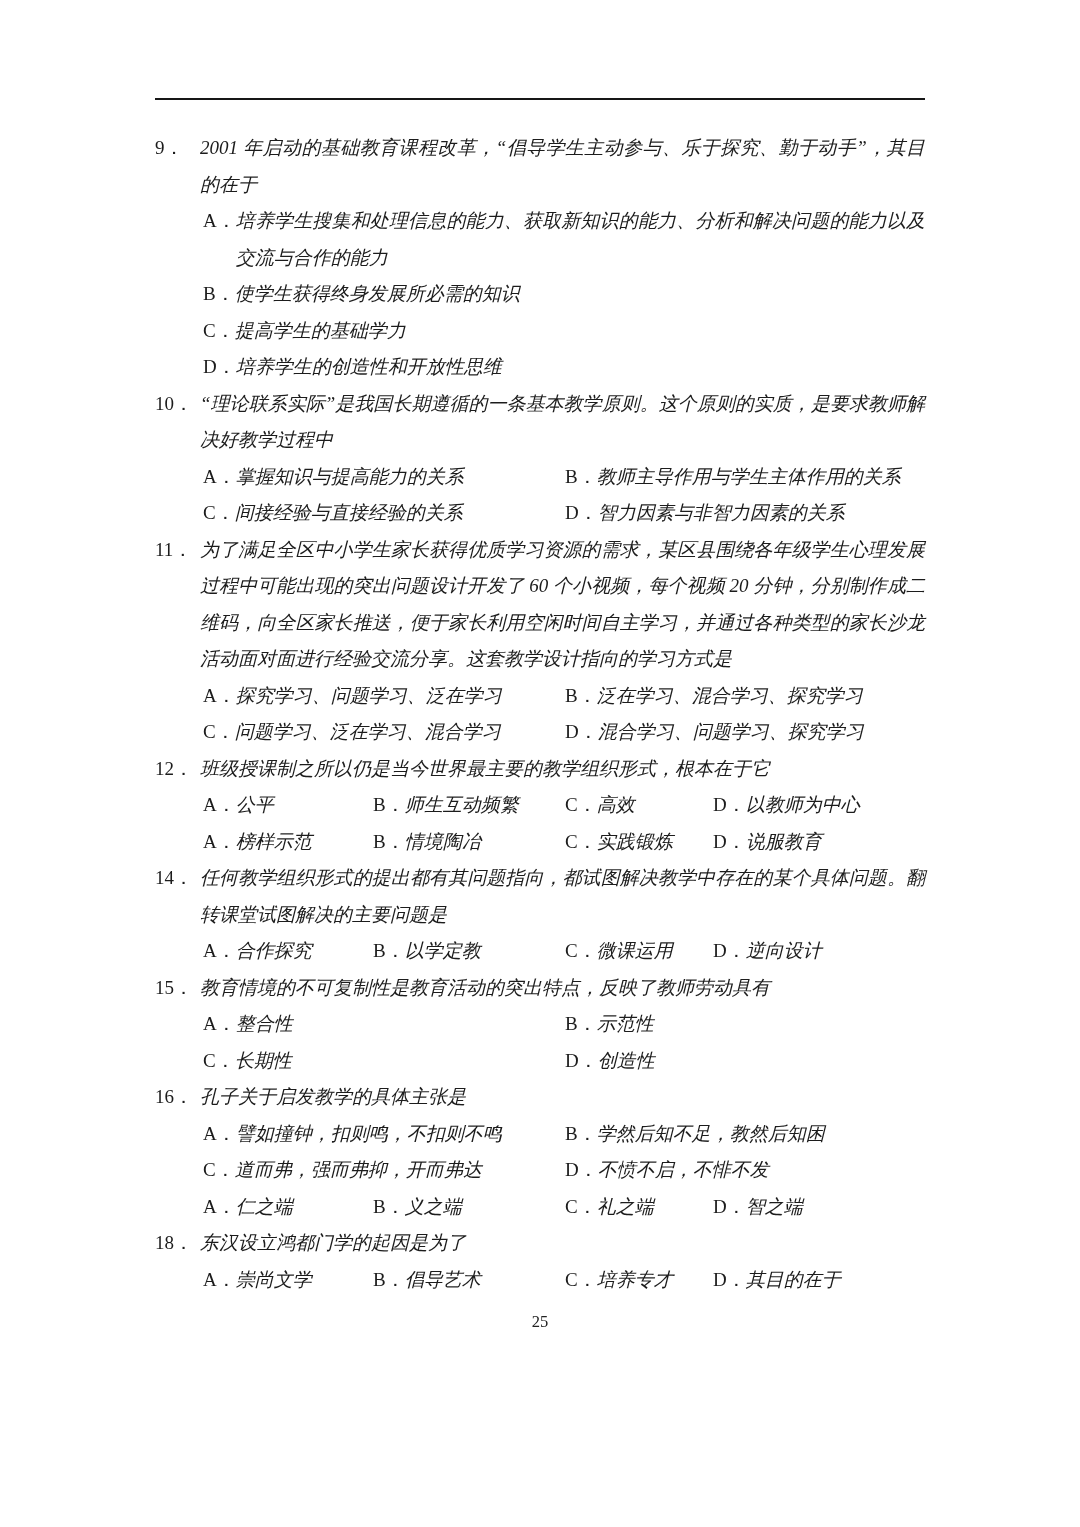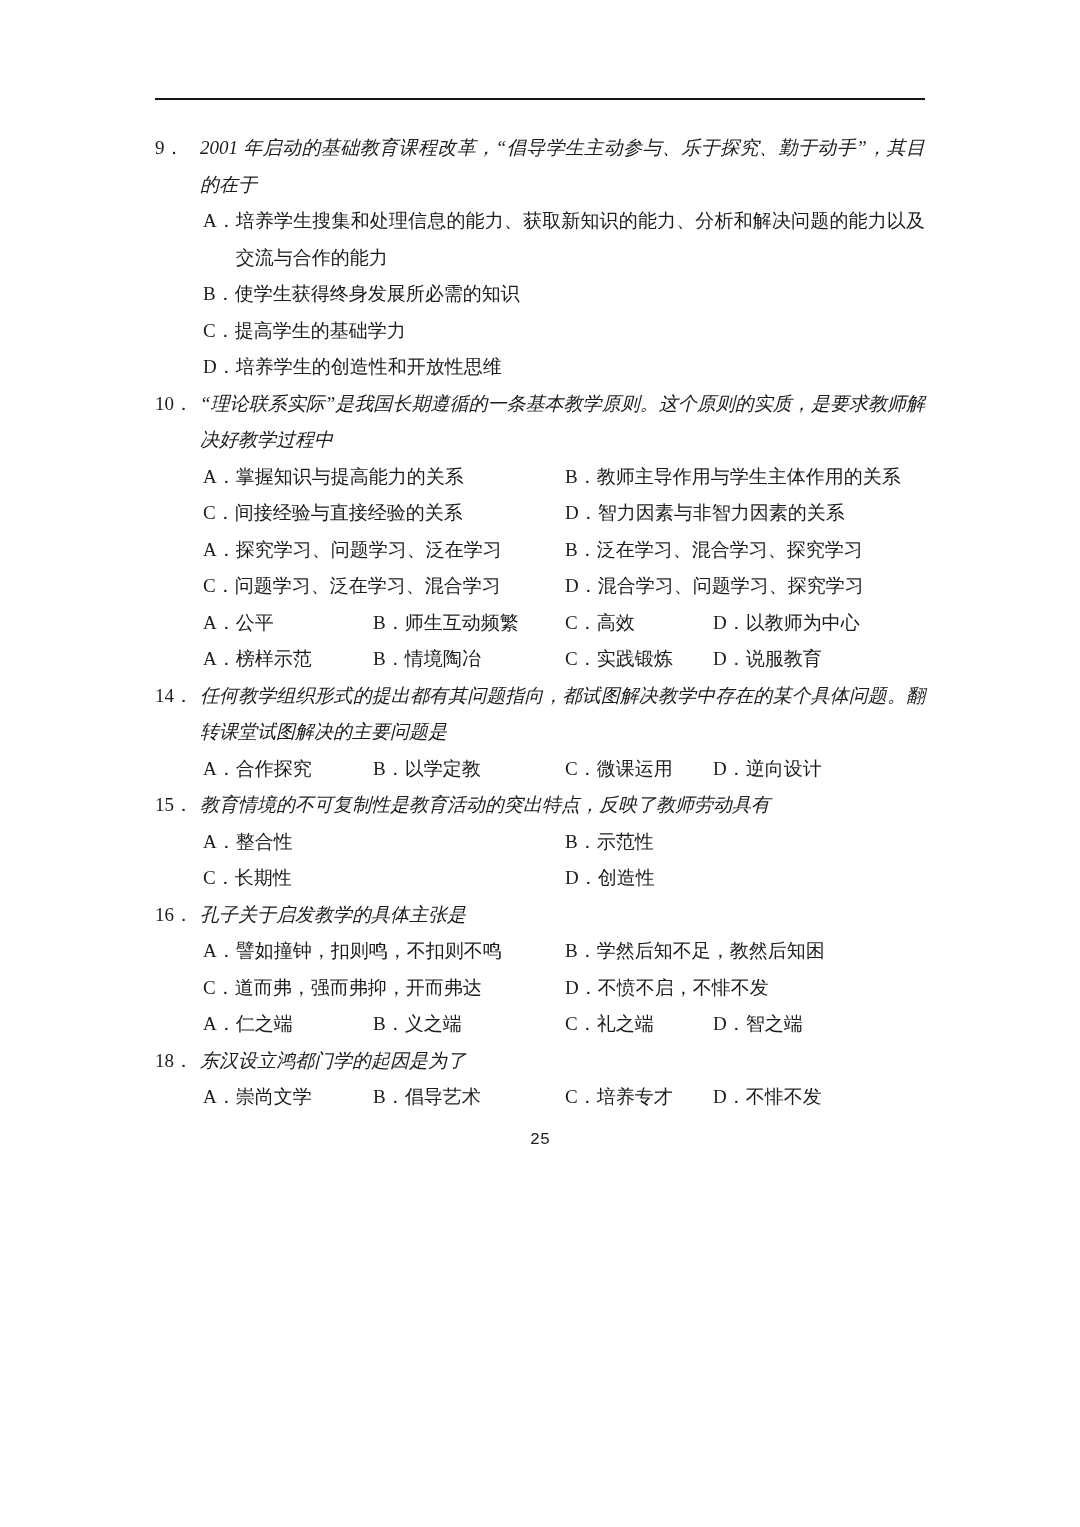--- a/index.html
+++ b/index.html
@@ -40,28 +40,27 @@
   .options.cols-2 {
     display: grid;
     grid-template-columns: 362px 1fr;
   }
   .options.cols-4 {
     display: grid;
     grid-template-columns: 170px 192px 148px 1fr;
   }
   .option { display: flex; align-items: flex-start; }
   .opt-label { white-space: nowrap; }
-  .opt-text { flex: 1; text-align: justify; }
+  .opt-text { flex: 1; text-align: justify; font-style: italic; }
   .page-number {
     margin-top: 13px;
     text-align: center;
     font-size: 16.5px;
     line-height: 22px;
     color: #222;
-    font-family: Liberation Mono, monospace;
   }
 </style>
 </head>
 <body>
 
 <div class="page">
   <div class="top-rule"></div>
   <div class="question-list">
       <section class="question">
         <div class="q-head">
@@ -105,40 +104,48 @@
             <span class="opt-label">C．</span>
             <span class="opt-text">间接经验与直接经验的关系</span>
           </div>
           <div class="option">
             <span class="opt-label">D．</span>
             <span class="opt-text">智力因素与非智力因素的关系</span>
           </div>
         </div>
       </section>
       <section class="question">
+        <div class="q-head">
+          <span class="q-number">11．</span>
+          <div class="q-text">为了满足全区中小学生家长获得优质学习资源的需求，某区县围绕各年级学生心理发展过程中可能出现的突出问题设计开发了 60 个小视频，每个视频 20 分钟，分别制作成二维码，向全区家长推送，便于家长利用空闲时间自主学习，并通过各种类型的家长沙龙活动面对面进行经验交流分享。这套教学设计指向的学习方式是</div>
+        </div>
         <div class="options cols-2">
           <div class="option">
             <span class="opt-label">A．</span>
             <span class="opt-text">探究学习、问题学习、泛在学习</span>
           </div>
           <div class="option">
             <span class="opt-label">B．</span>
             <span class="opt-text">泛在学习、混合学习、探究学习</span>
           </div>
           <div class="option">
             <span class="opt-label">C．</span>
             <span class="opt-text">问题学习、泛在学习、混合学习</span>
           </div>
           <div class="option">
             <span class="opt-label">D．</span>
             <span class="opt-text">混合学习、问题学习、探究学习</span>
           </div>
         </div>
       </section>
       <section class="question">
+        <div class="q-head">
+          <span class="q-number">12．</span>
+          <div class="q-text">班级授课制之所以仍是当今世界最主要的教学组织形式，根本在于它</div>
+        </div>
         <div class="options cols-4">
           <div class="option">
             <span class="opt-label">A．</span>
             <span class="opt-text">公平</span>
           </div>
           <div class="option">
             <span class="opt-label">B．</span>
             <span class="opt-text">师生互动频繁</span>
           </div>
           <div class="option">
@@ -276,19 +283,19 @@
           <div class="option">
             <span class="opt-label">B．</span>
             <span class="opt-text">倡导艺术</span>
           </div>
           <div class="option">
             <span class="opt-label">C．</span>
             <span class="opt-text">培养专才</span>
           </div>
           <div class="option">
             <span class="opt-label">D．</span>
-            <span class="opt-text">不悱不发</span>
+            <span class="opt-text">其目的在于</span>
           </div>
         </div>
       </section>
     </div>
   <div class="page-number">25</div>
 </div>
 
 </body></html>

